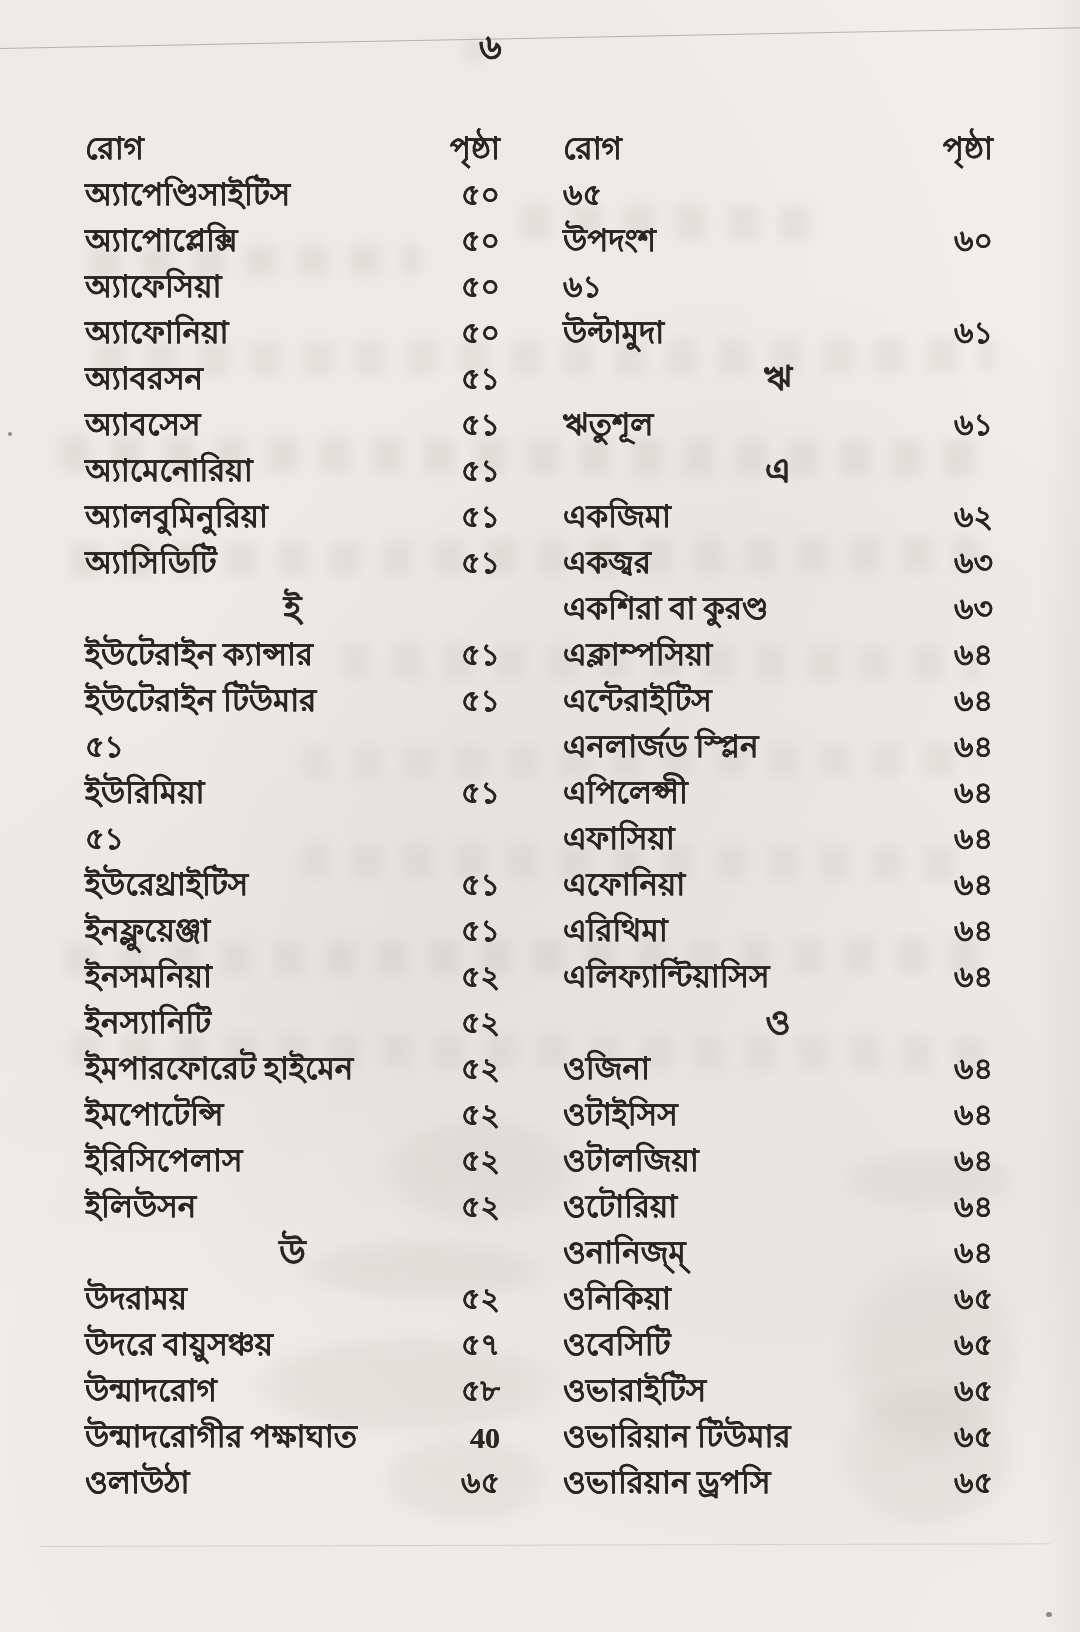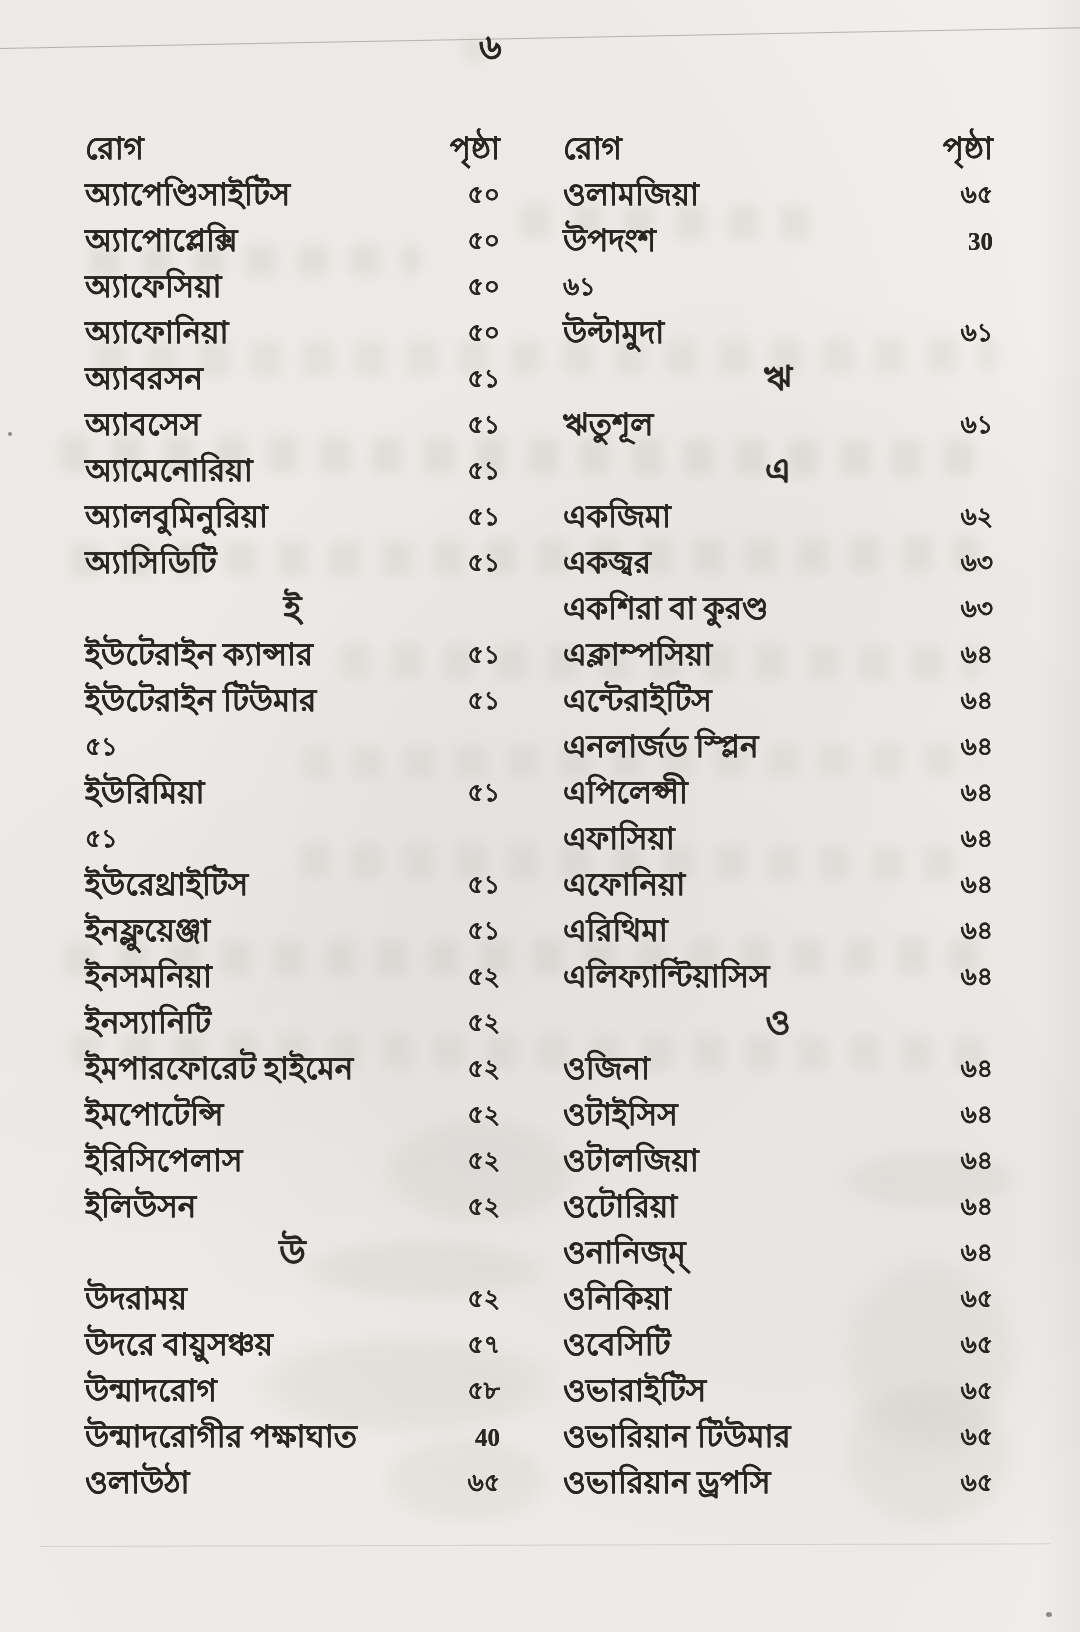--- a/index.html
+++ b/index.html
@@ -40,21 +40,21 @@
   .col{position:absolute;top:127px;display:flex;flex-direction:column;}
   .col-left{left:85px;width:415px;}
   .col-right{left:563px;width:430px;}
   .row{height:46px;display:flex;align-items:center;justify-content:space-between;}
   .row.section{justify-content:center;}
   .name,.page-ref,.hdr{
     font-size:31px;font-weight:700;color:var(--ink);
     text-shadow:0 0 .6px var(--ink);
     white-space:nowrap;
   }
-  .page-ref{font-size:25px;}
+  .page-ref{font-size:30px;}
   .section-letter{
     font-size:34px;font-weight:700;color:var(--ink);
     text-shadow:0 0 .8px var(--ink);
   }
 </style>
 </head>
 <body>
 
 <div class="page">
   <div class="ghosts">
@@ -199,26 +199,25 @@
         <span class="name">ওলাউঠা</span>
         <span class="page-ref">৬৫</span>
       </div>
     </div>
   <div class="col col-right" id="col-1">
       <div class="row">
         <span class="hdr">রোগ</span>
         <span class="hdr">পৃষ্ঠা</span>
       </div>
       <div class="row">
-        <span class="name">ওলামজিয়া</span>
         <span class="page-ref">৬৫</span>
       </div>
       <div class="row">
         <span class="name">উপদংশ</span>
-        <span class="page-ref">30</span>
+        <span class="page-ref">৬০</span>
       </div>
       <div class="row">
         <span class="page-ref">৬১</span>
       </div>
       <div class="row">
         <span class="name">উল্টামুদা</span>
         <span class="page-ref">৬১</span>
       </div>
       <div class="row section">
         <span class="section-letter">ঋ</span>

